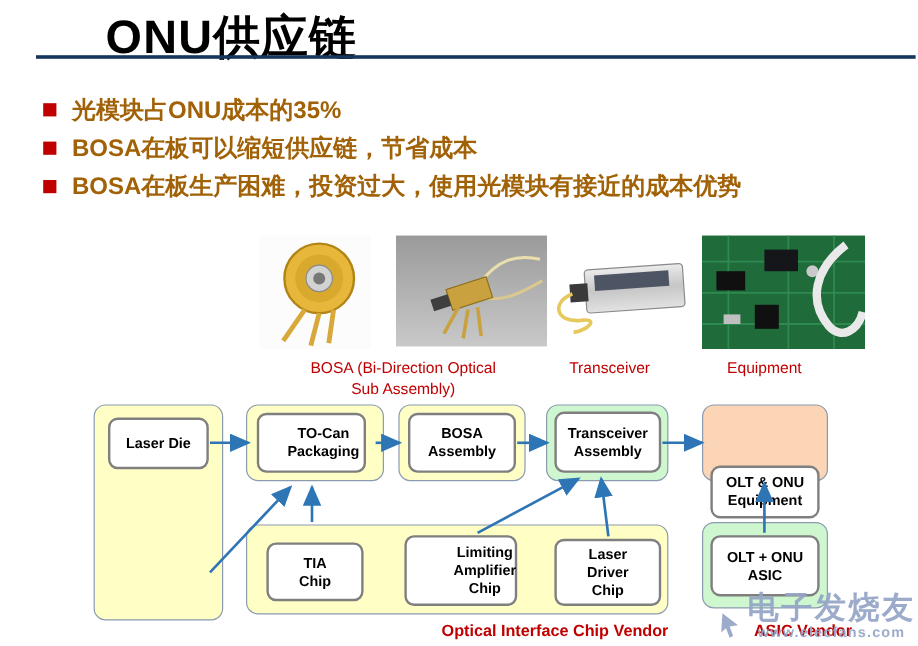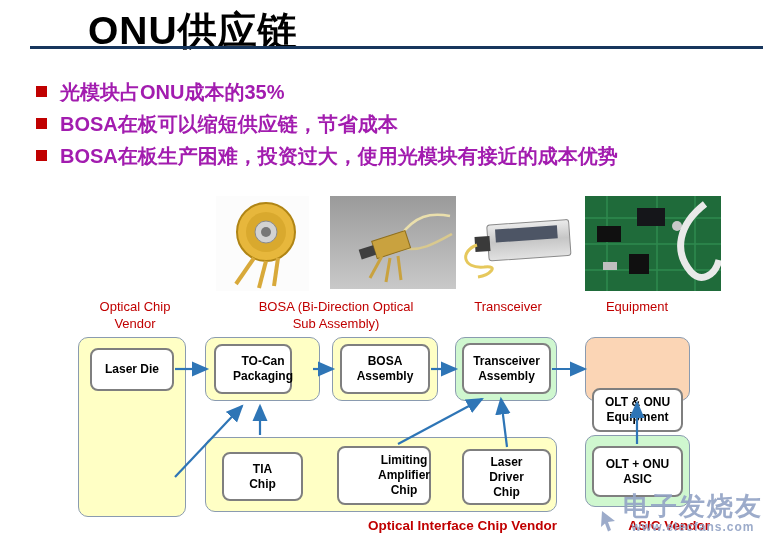--- a/index.html
+++ b/index.html
@@ -16,21 +16,21 @@
     font-size:39px; font-weight:700; color:#000; letter-spacing:1px;
   }
   .title-rule {
     position:absolute; left:30px; top:46px; width:733px; height:3px;
     background:#17365D;
   }
 
   
   .bullet { position:absolute; left:36px; display:flex; align-items:flex-start; }
   .bullet .sq { width:11px; height:11px; background:#C00000; margin-top:6px; flex:none; }
-  .bullet .txt { margin-left:13px; font-size:20px; font-weight:700; color:#a21caf; line-height:1.25; }
+  .bullet .txt { margin-left:13px; font-size:20px; font-weight:700; color:#a16207; line-height:1.25; }
 
   
   .photo { position:absolute; overflow:hidden; }
   .photo svg { display:block; }
   .photo-label {
     position:absolute; color:#C00000; font-size:13px; line-height:1.3;
     text-align:center; white-space:pre-line;
   }
 
   
@@ -134,37 +134,35 @@
       <path d="M0,22 H136 M0,48 H136 M0,74 H136 M22,0 V95 M72,0 V95 M110,0 V95" stroke="#2F8A4F" stroke-width="1.5" fill="none"></path>
       <rect x="12" y="30" width="24" height="16" fill="#101010"></rect>
       <rect x="52" y="12" width="28" height="18" fill="#15161a"></rect>
       <rect x="44" y="58" width="20" height="20" fill="#101010"></rect>
       <circle cx="92" cy="30" r="5" fill="#c9c9c9"></circle>
       <rect x="18" y="66" width="14" height="8" fill="#bfbfbf"></rect>
       <path d="M120,8 C94,28 88,55 106,76 C116,87 130,80 134,64" stroke="#E9E9E9" stroke-width="7" fill="none"></path>
     </svg>
   </div>
 
-  <div class="photo-label" style="left:80px;  top:299px; width:110px;">Optical Chip
-Vendor</div>
   <div class="photo-label" style="left:230px; top:299px; width:212px;">BOSA (Bi-Direction Optical
 Sub Assembly)</div>
   <div class="photo-label" style="left:458px; top:299px; width:100px;">Transceiver</div>
   <div class="photo-label" style="left:587px; top:299px; width:100px;">Equipment</div>
 
   <div class="grp yellow" style="left:78px;  top:337px; width:108px; height:180px;"></div>
   <div class="grp yellow" style="left:205px; top:337px; width:115px; height:64px;"></div>
   <div class="grp yellow" style="left:332px; top:337px; width:106px; height:64px;"></div>
   <div class="grp green" style="left:455px; top:337px; width:102px; height:64px;"></div>
   <div class="grp orange" style="left:585px; top:337px; width:105px; height:64px;"></div>
   <div class="grp yellow" style="left:205px; top:437px; width:352px; height:75px;"></div>
   <div class="grp green" style="left:585px; top:435px; width:105px; height:72px;"></div>
 
   <div class="node" style="left:90px;  top:348px; width:84px; height:43px;">Laser Die</div>
-  <div class="node" style="left:214px; top:344px; width:78px; height:50px;padding-left:20px;">TO-Can
+  <div class="node" style="left:214px; top:344px; width:91px; height:50px;padding-left:20px;">TO-Can
 Packaging</div>
   <div class="node" style="left:340px; top:344px; width:90px; height:50px;">BOSA
 Assembly</div>
   <div class="node" style="left:462px; top:343px; width:89px; height:51px;">Transceiver
 Assembly</div>
   <div class="node" style="left:592px; top:344px; width:91px; height:44px;margin-top:44px;">OLT &amp; ONU
 Equipment</div>
   <div class="node" style="left:222px; top:452px; width:81px; height:49px;">TIA
 Chip</div>
   <div class="node" style="left:337px; top:446px; width:94px; height:59px;padding-left:40px;">Limiting

